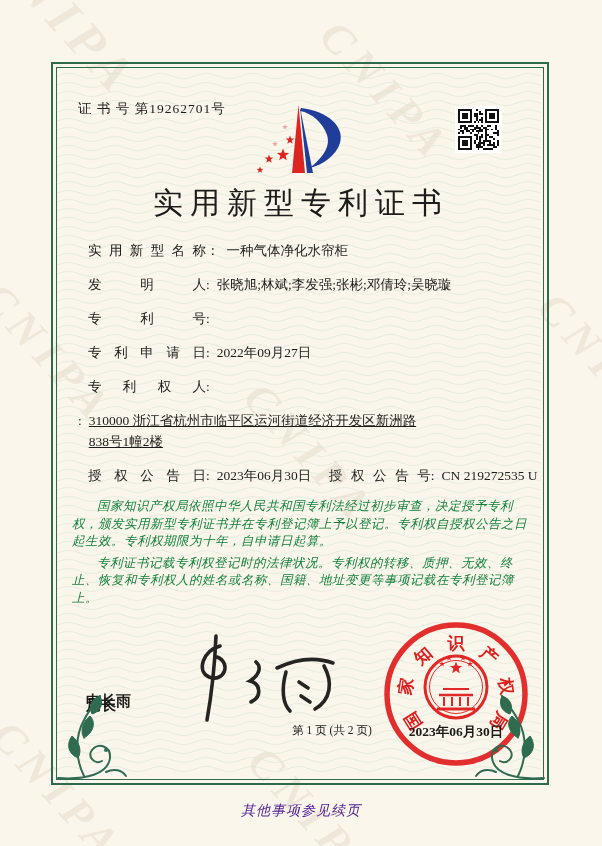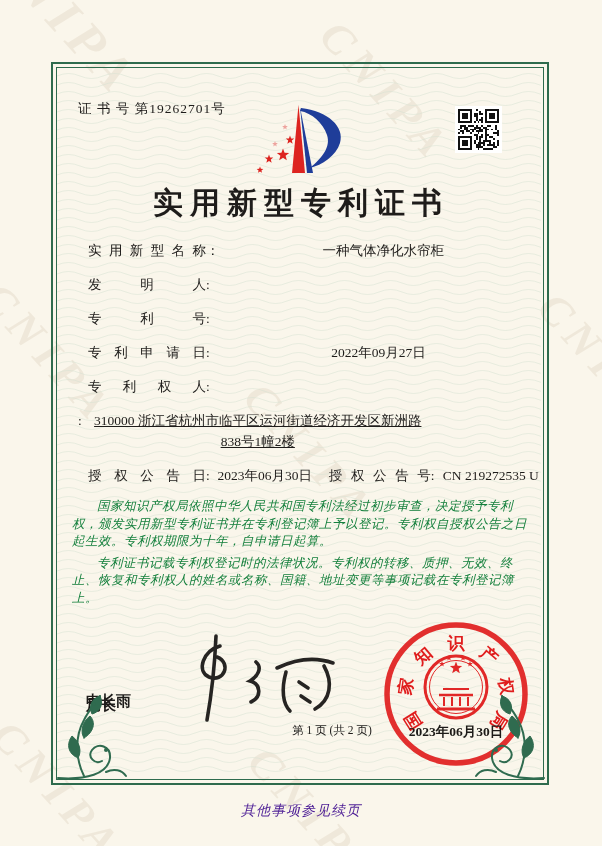--- a/index.html
+++ b/index.html
@@ -23,28 +23,28 @@
   .content{position:absolute;left:0;top:0;width:514px;height:846px;z-index:2;}
 
   .cert-no{position:absolute;left:78px;top:100px;font-size:13.5px;letter-spacing:1px;}
 
   .logo{position:absolute;left:252px;top:103px;width:94px;height:73px;}
   .qr{position:absolute;left:455px;top:106px;width:47px;height:47px;background:#fff;
       padding:3px;box-sizing:border-box;}
   .qr svg{width:100%;height:100%;display:block;}
 
   .title{position:absolute;left:0;top:183px;width:602px;text-align:center;
-         font-size:30px;font-weight:bold;letter-spacing:7px;}
+         font-size:30px;font-weight:normal;letter-spacing:7px;}
 
   .fields{position:absolute;left:78px;top:240px;width:462px;font-size:13.5px;}
   .frow{display:flex;margin-bottom:13px;line-height:21px;}
   .lbl{display:inline-block;width:118px;text-align:justify;text-align-last:justify;
        flex:none;margin-left:10px;}
   .cln{flex:none;margin-right:7px;}
-  .val{flex:1;text-align:center;}
+  .val{flex:1;}
   .val.addr{max-width:338px;text-decoration:underline;}
   .grant .val1{width:96px;flex:none;margin-right:16px;}
   .grant .lbl2{display:inline-block;width:102px;text-align:justify;
        text-align-last:justify;flex:none;}
 
   .paras{position:absolute;left:72px;top:498px;width:460px;font-size:12.5px;
          line-height:17.5px;font-style:italic;color:#15803d;}
   .paras p{margin:0 0 4px 0;text-indent:2em;letter-spacing:0.5px;}
 
   .sig-title{position:absolute;left:86px;top:664px;font-size:15px;font-weight:600;
@@ -345,20 +345,21 @@
 
     <div class="fields">
       <div class="frow">
         <span class="lbl">实用新型名称</span>
           <span class="cln">：</span>
           <span class="val">一种气体净化水帘柜</span>
       </div>
       <div class="frow">
         <span class="lbl">发明人</span>
           <span class="cln">:</span>
+          <span class="val">张晓旭;林斌;李发强;张彬;邓倩玲;吴晓璇</span>
       </div>
       <div class="frow">
         <span class="lbl">专利号</span>
           <span class="cln">:</span>
       </div>
       <div class="frow">
         <span class="lbl">专利申请日</span>
           <span class="cln">:</span>
           <span class="val">2022年09月27日</span>
       </div>

